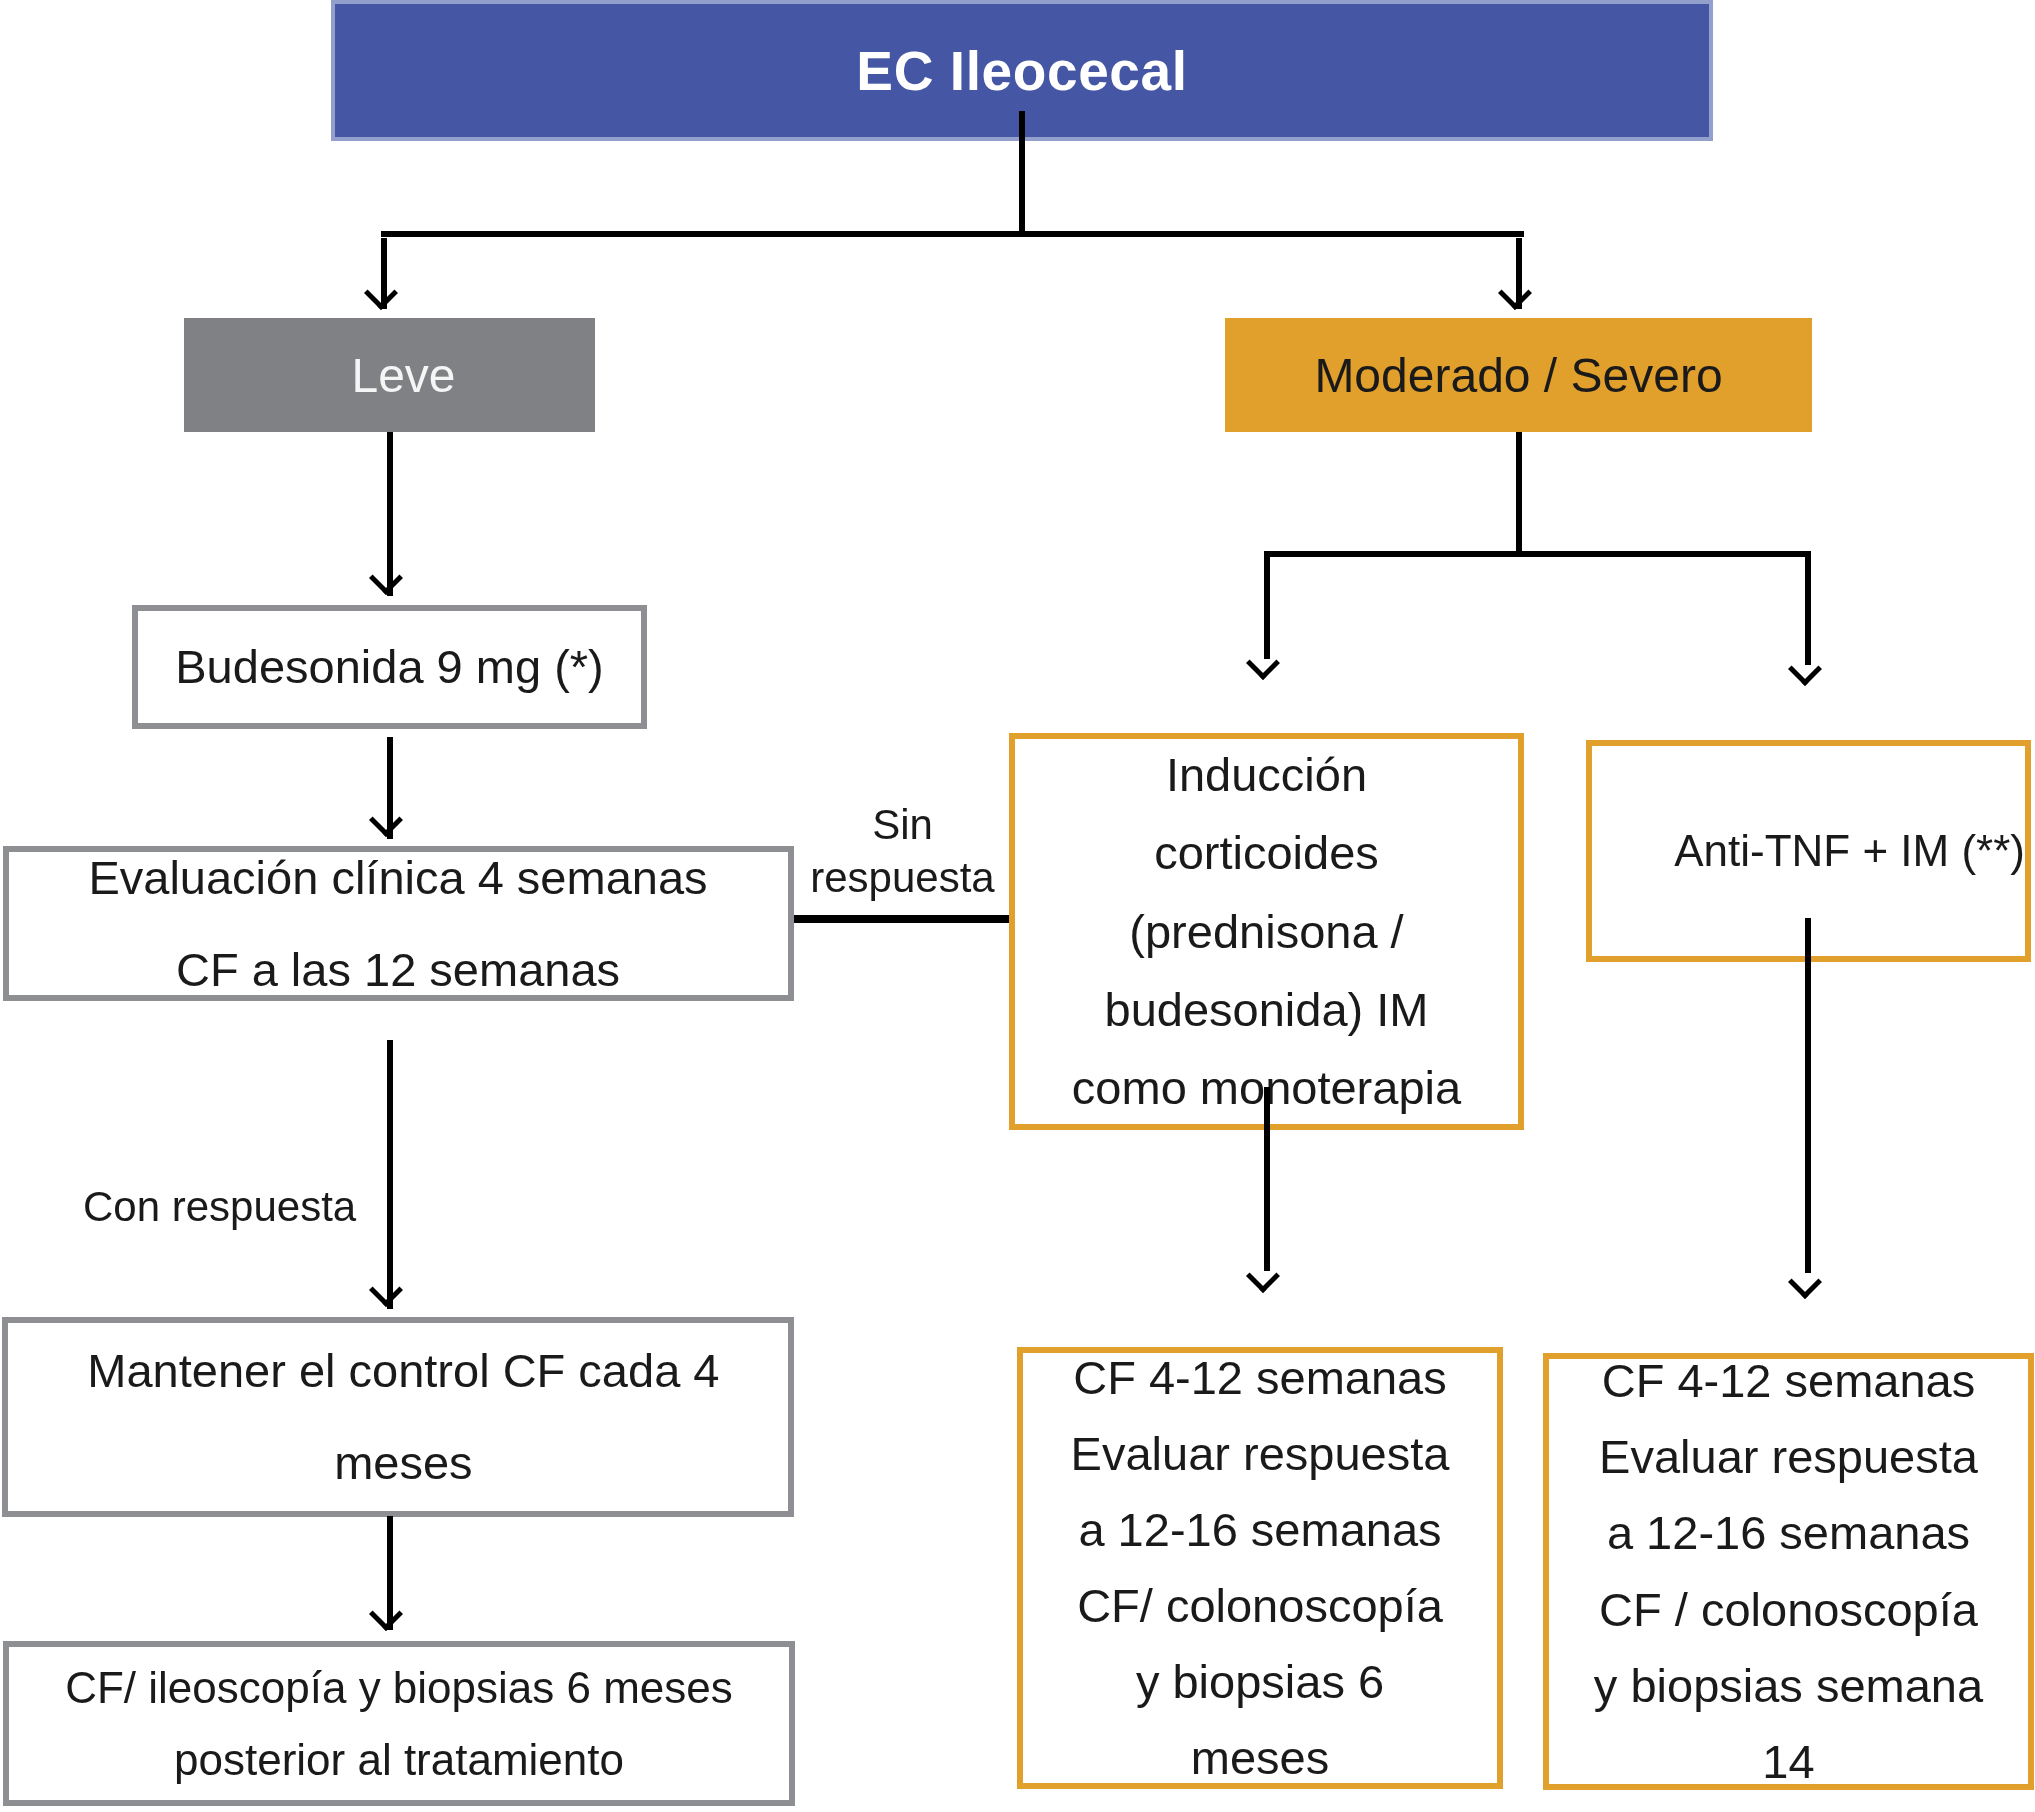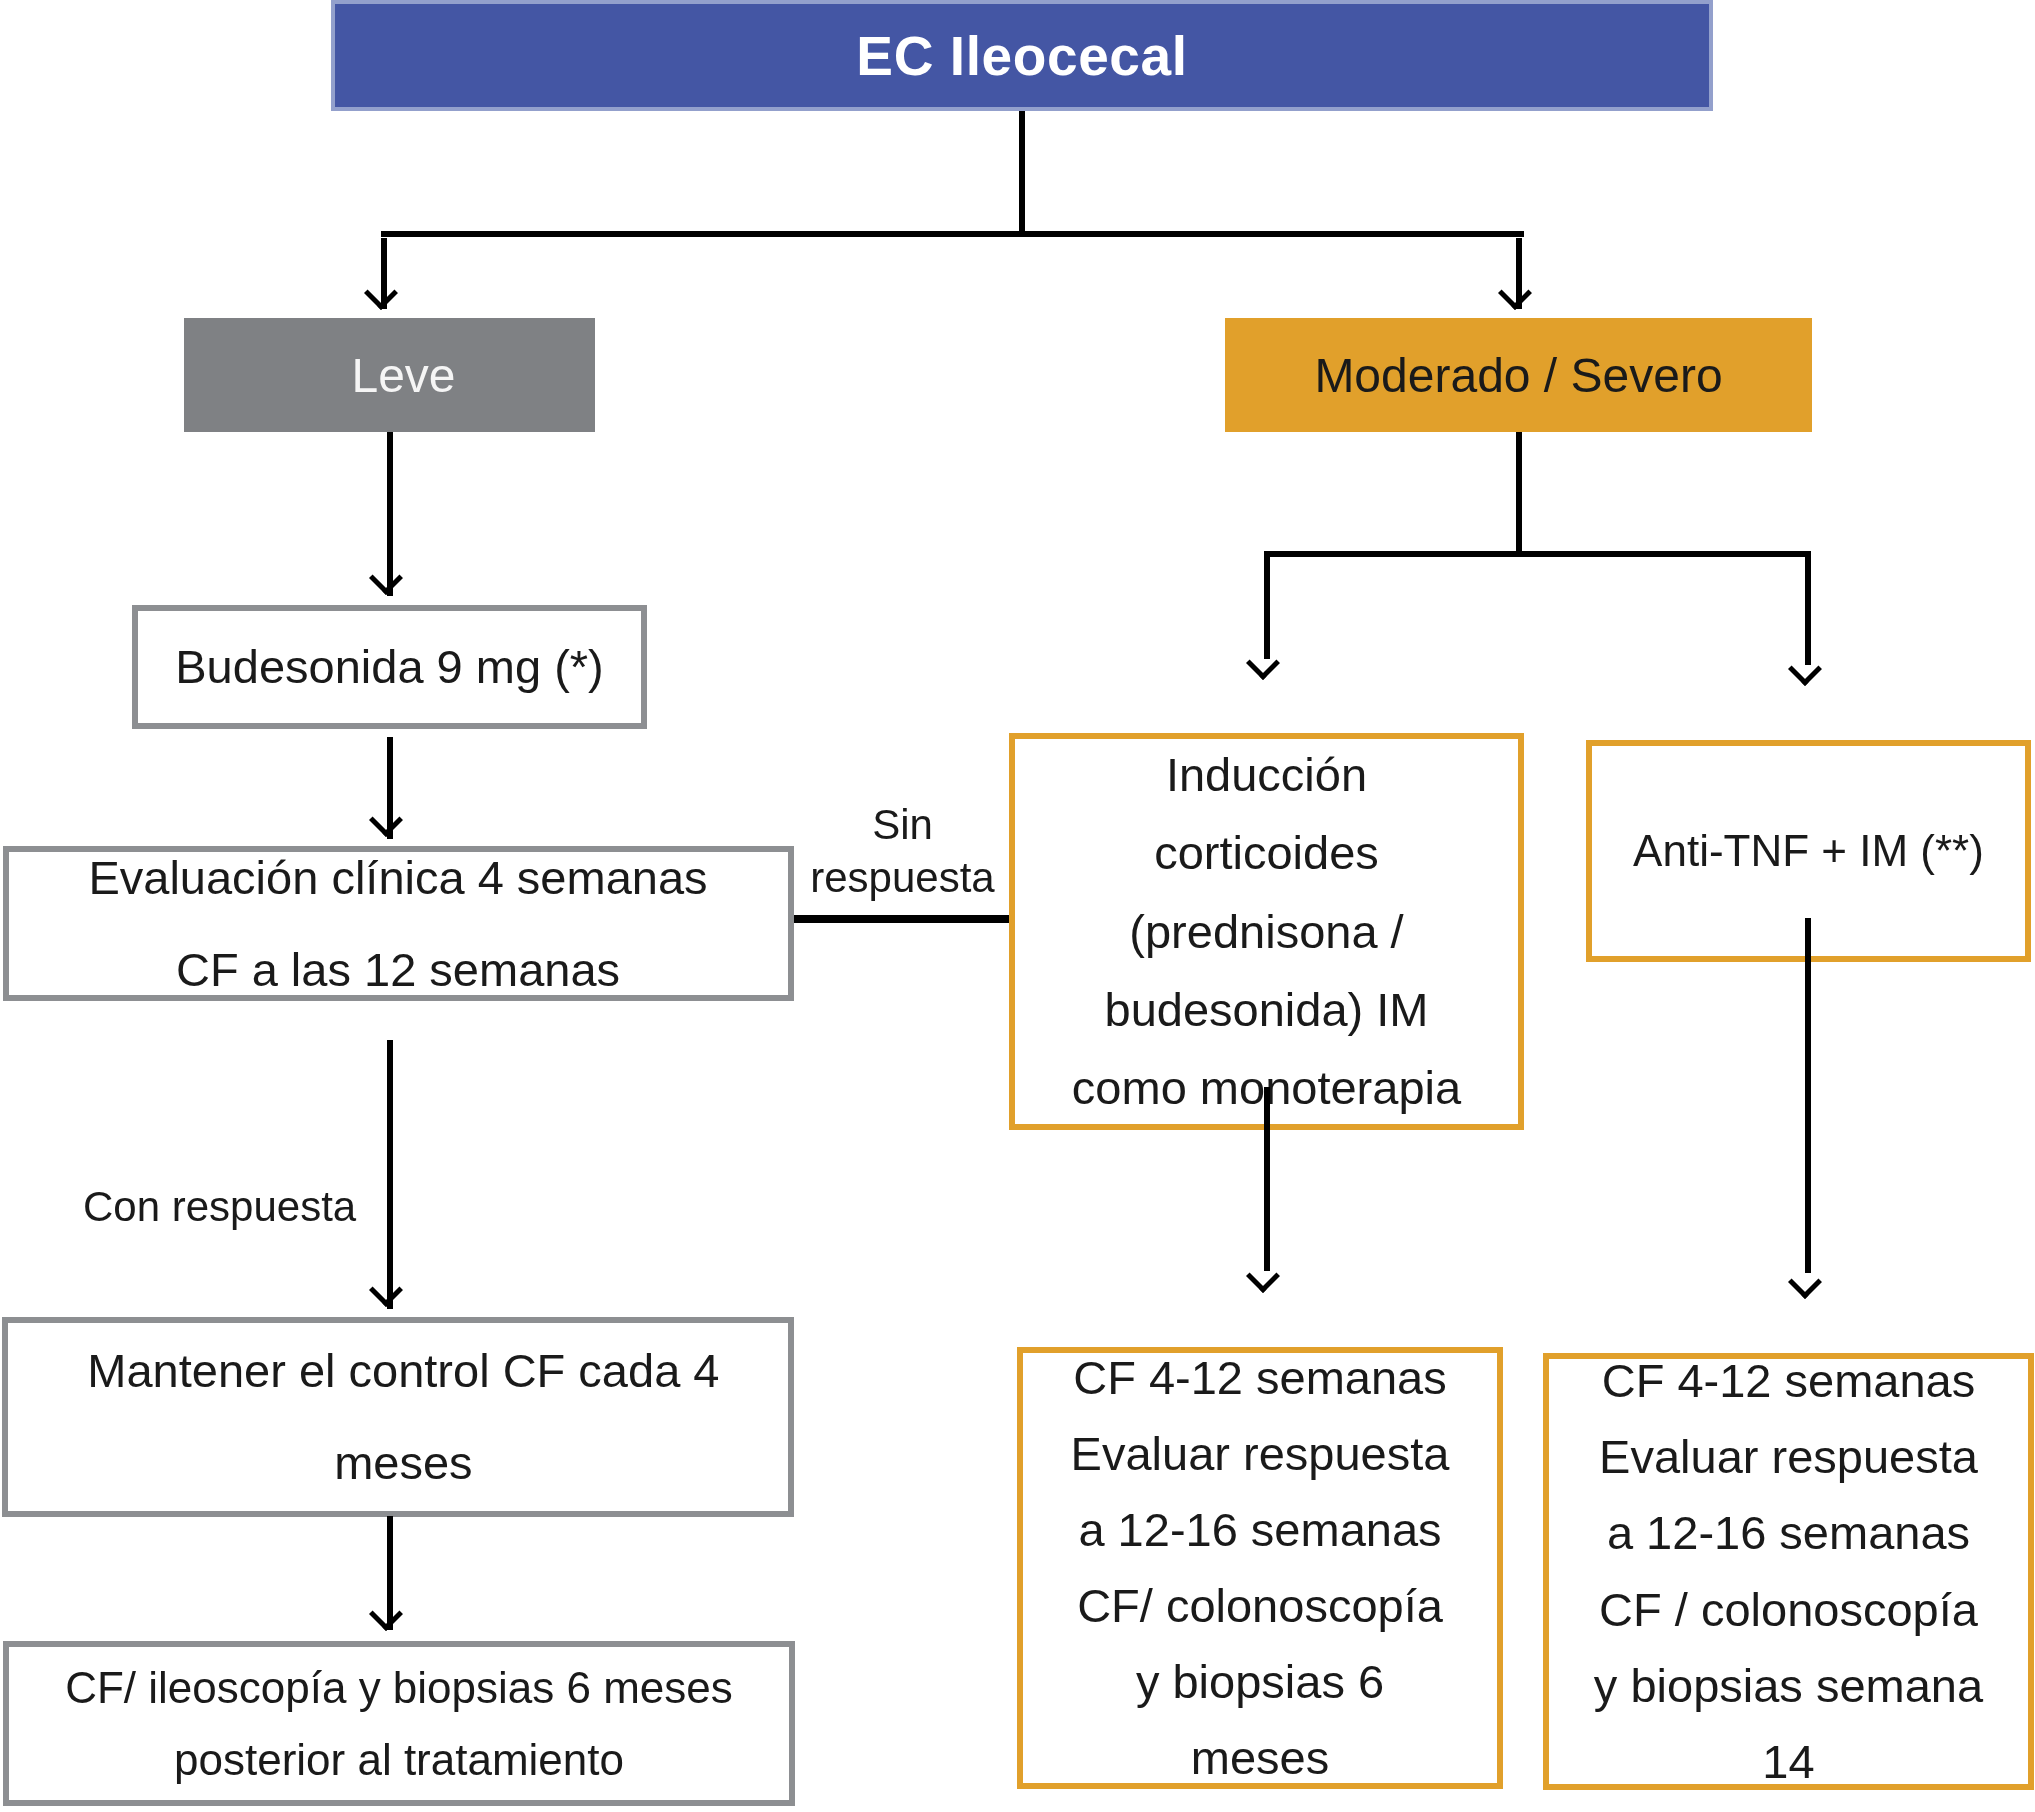--- a/index.html
+++ b/index.html
@@ -29,21 +29,21 @@
   .line{position:absolute;background:var(--line);}
   .chev{position:absolute;width:24px;height:24px;border-right:5.7px solid var(--line);
         border-bottom:5.7px solid var(--line);transform:rotate(45deg);background:transparent;}
   .lbl{position:absolute;font-size:42px;color:var(--text-dark);text-align:center;line-height:1.25;}
 </style>
 </head>
 <body>
 
 <div id="canvas">
 
-  <div class="box fill-blue" style="left:331px;top:0px;width:1382px;height:111px;">
+  <div class="box fill-blue" style="left:331px;top:0px;width:1382px;height:141px;">
     <div class="title-text">EC Ileocecal</div>
   </div>
 
   <div class="line" style="left:1019px;top:111px;width:5.7px;height:125px;"></div>
   <div class="line" style="left:381px;top:231px;width:1143px;height:6.4px;"></div>
   <div class="line" style="left:381px;top:238px;width:5.7px;height:71px;"></div>
   <div class="chev" style="left:369px;top:281px;"></div>
   <div class="line" style="left:1516px;top:238px;width:5.7px;height:71px;"></div>
   <div class="chev" style="left:1503px;top:281px;"></div>
 
@@ -103,21 +103,21 @@
   <div class="chev" style="left:1793px;top:657px;"></div>
 
   <div class="box b-orange" style="left:1009px;top:689px;width:515px;height:397px;">
     <div class="node-text five-lines">Inducción</div>
     <div class="node-text five-lines">corticoides</div>
     <div class="node-text five-lines">(prednisona /</div>
     <div class="node-text five-lines">budesonida) IM</div>
     <div class="node-text five-lines">como monoterapia</div>
   </div>
 
-  <div class="box b-orange" style="left:1586px;top:696px;width:445px;height:222px;">
+  <div class="box b-orange" style="left:1586px;top:696px;width:445px;height:222px;align-items:flex-end;">
     <div class="node-text-sm">Anti-TNF + IM (**)</div>
   </div>
 
   <div class="line" style="left:1264px;top:1087px;width:5.7px;height:184px;"></div>
   <div class="chev" style="left:1251px;top:1264px;"></div>
 
   <div class="line" style="left:1805px;top:918px;width:5.7px;height:355px;"></div>
   <div class="chev" style="left:1793px;top:1270px;"></div>
 
   <div class="box b-orange" style="left:1017px;top:1303px;width:486px;height:442px;">

